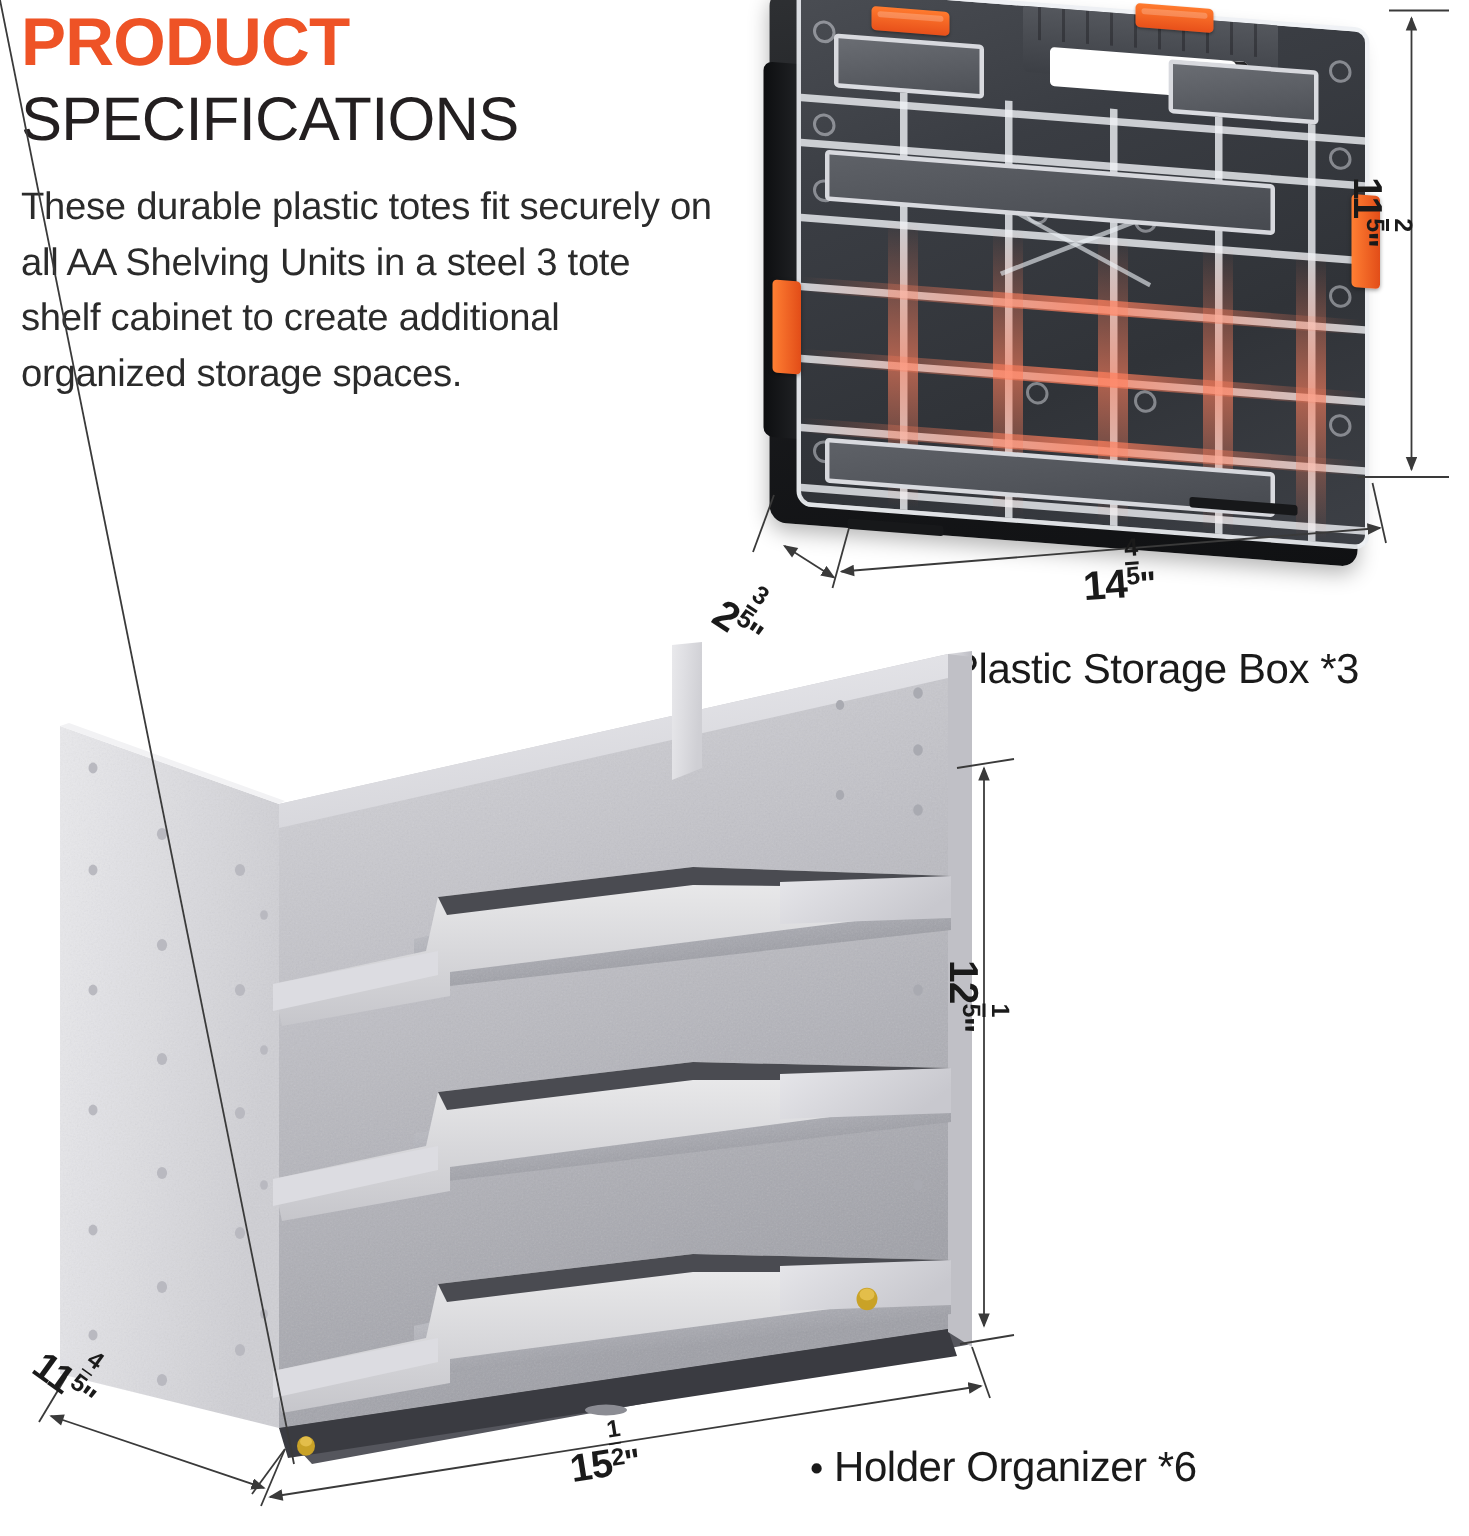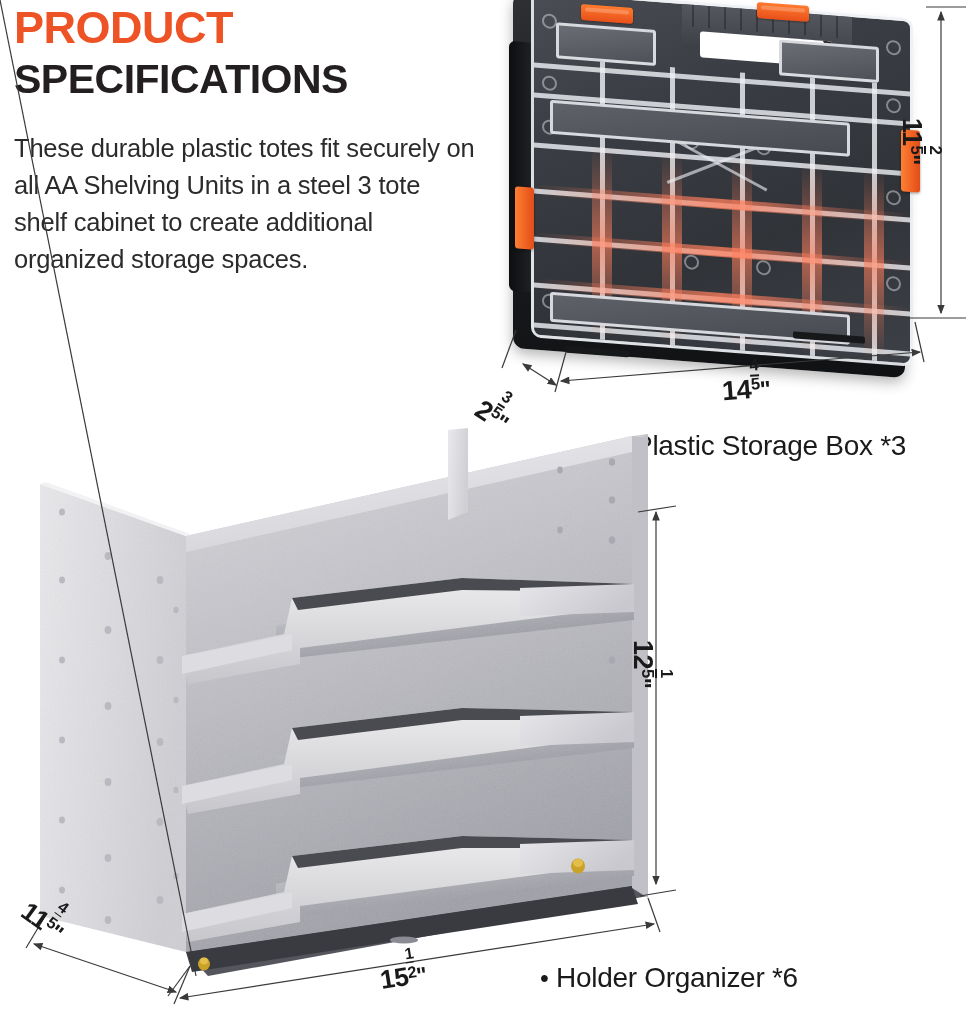--- a/index.html
+++ b/index.html
@@ -12,25 +12,25 @@
   }
   #page { position: relative; width: 979px; height: 1024px; background: #fff; }
 
   
   #heading { position: absolute; left: 14px; top: 2px; width: 460px; }
   #title-product {
     font-size: 45px; font-weight: bold; letter-spacing: -0.5px;
     line-height: 52px; color: #ee5326;
   }
   #title-specs {
-    font-size: 41px; font-weight: bold; letter-spacing: -0.5px;
+    font-size: 41px; font-weight: normal; letter-spacing: -0.5px;
     line-height: 50px; color: #231f20;
   }
   #desc {
-    margin-top: 26px; font-size: 25.5px; line-height: 37px;
+    margin-top: 16px; font-size: 25.5px; line-height: 37px;
     color: #2b2b2b; width: 463px; letter-spacing: -0.2px;
   }
 
   
   .dim-label {
     position: absolute; font-weight: bold; color: #1a1a1a;
     white-space: nowrap; font-size: 27px; letter-spacing: -0.5px;
   }
   .frac { display: inline-block; font-size: 0.62em; vertical-align: 0.36em;
           line-height: 1; position: relative; top: -2px; }

